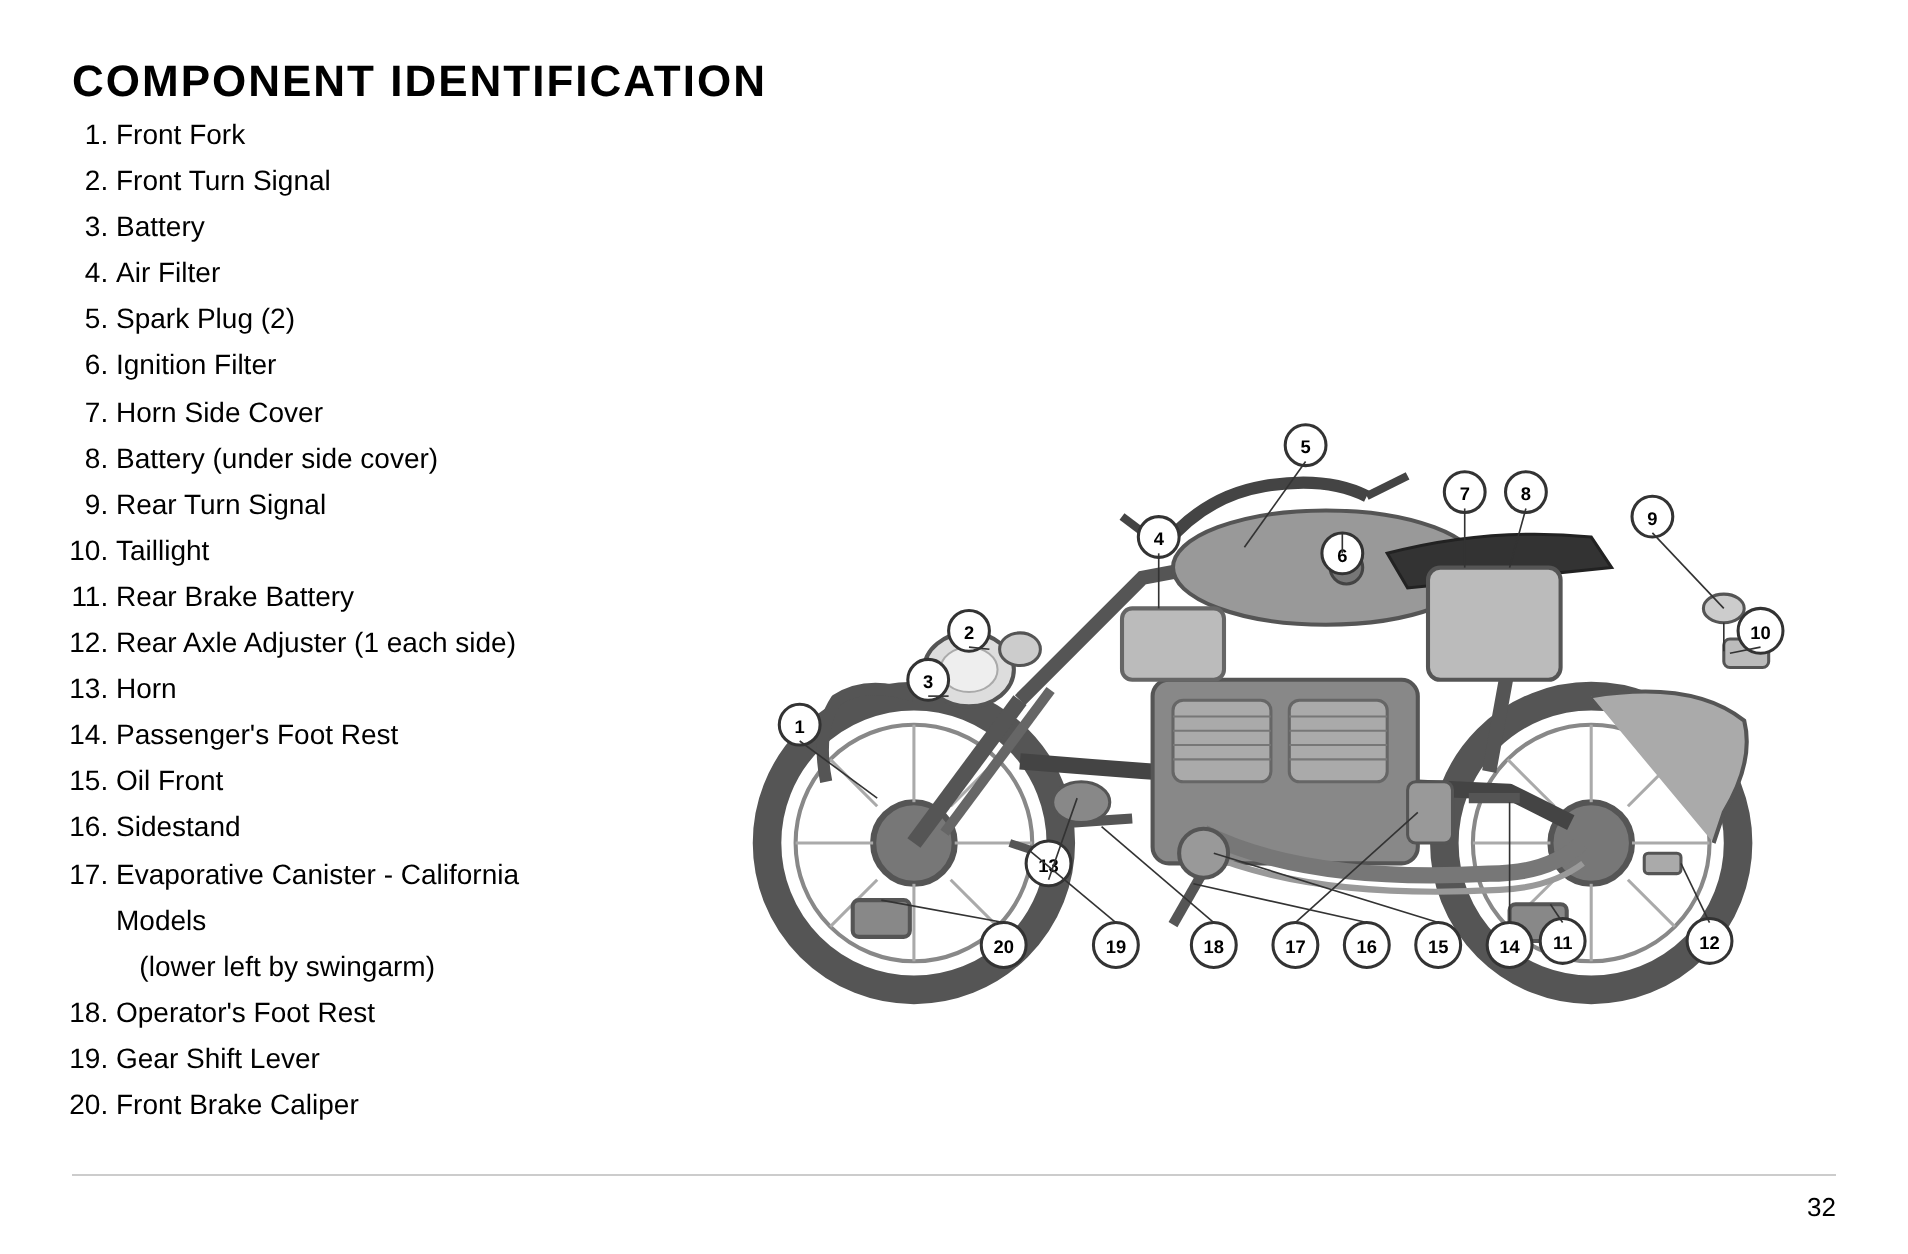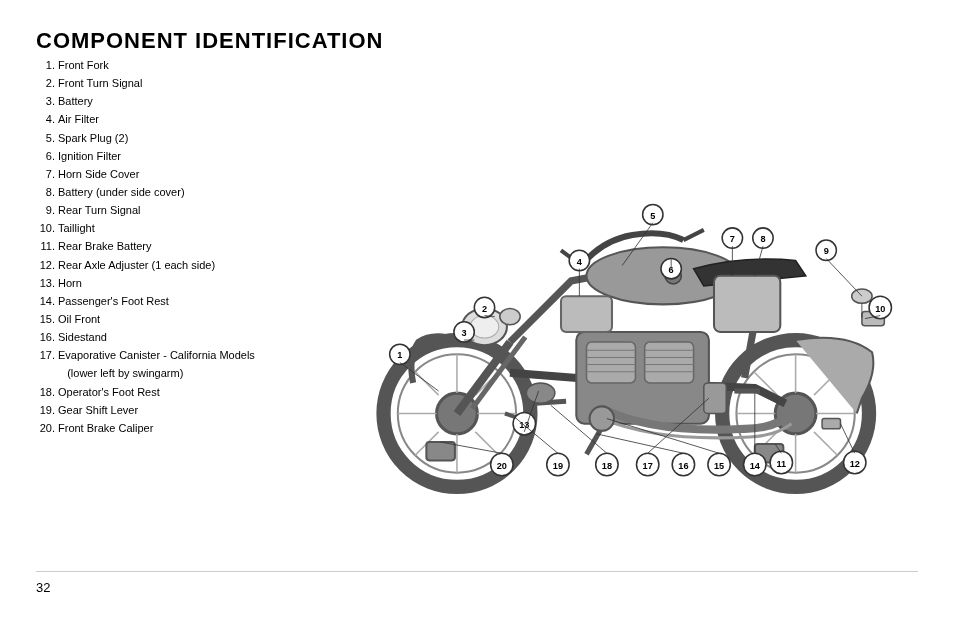--- a/index.html
+++ b/index.html
@@ -8,21 +8,21 @@
       height: 627px;
       background: #fff;
       font-family: Arial, Helvetica, sans-serif;
       font-size: 13px;
       color: #000;
       overflow: hidden;
     }
     .page {
       width: 954px;
       height: 627px;
-      padding: 28px 36px 32px 36px;
+      padding: 28px 36px 16px 36px;
       display: flex;
       flex-direction: column;
     }
     .main-title {
       font-size: 22px;
       font-weight: 900;
       letter-spacing: 1px;
       margin-bottom: 2px;
     }
     .sub-title {
@@ -36,21 +36,21 @@
       font-weight: 400;
     }
     .content-area {
       display: flex;
       flex: 1;
       gap: 10px;
     }
     .component-list {
       width: 260px;
       flex-shrink: 0;
-      font-size: 11px;
+      font-size: 14px;
       line-height: 1.65;
     }
     .component-list ol {
       padding-left: 22px;
     }
     .component-list ol li {
       margin-bottom: 0px;
     }
     .diagram-area {
       flex: 1;
@@ -63,20 +63,21 @@
       width: 100%;
       height: 100%;
     }
 
     .page-footer {
       display: flex;
       align-items: center;
       padding-top: 8px;
       border-top: 1px solid #ccc;
       margin-top: 4px;
+      justify-content: flex-end;
     }
     .page-number {
       font-size: 13px;
       font-weight: 400;
     }
   </style>
 </head>
 <body>
 
 <div class="page">

